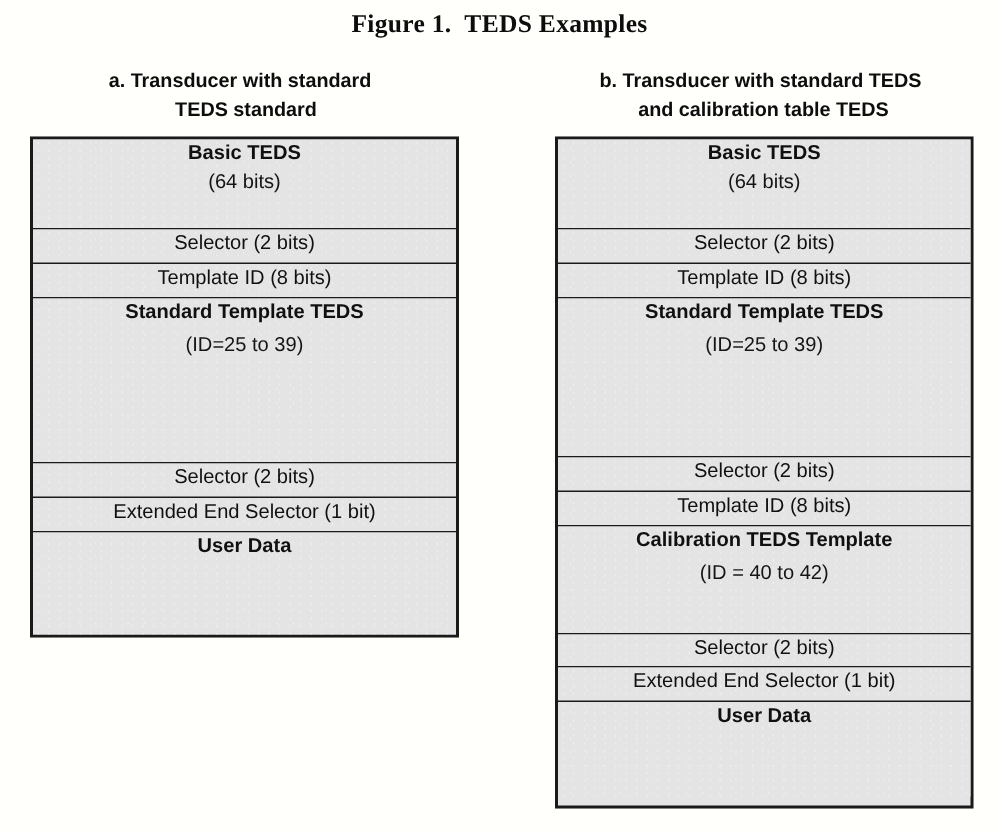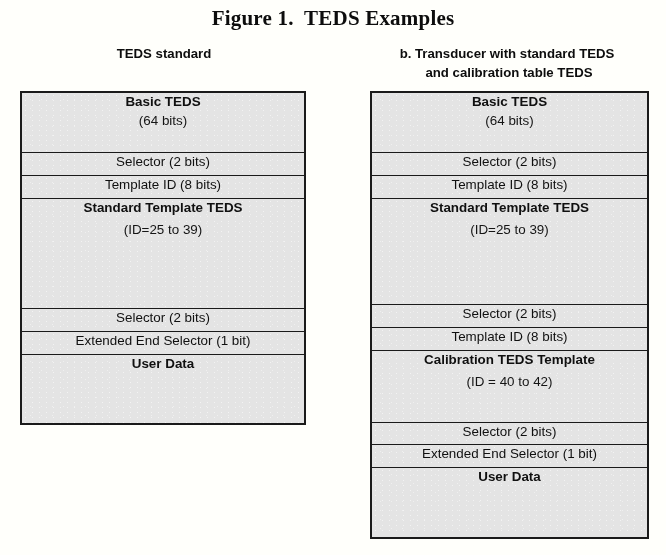--- a/index.html
+++ b/index.html
@@ -18,21 +18,21 @@
 
   
   .figure-title {
     position: absolute;
     top: 6px;
     left: 0;
     width: 666px;
     text-align: center;
     font-family: "Liberation Serif", serif;
     font-weight: bold;
-    font-size: 21px;
+    font-size: 17px;
     letter-spacing: 0.2px;
     color: #0d0d0d;
     white-space: pre;
   }
 
   
   .caption {
     position: absolute;
     font-weight: bold;
     font-size: 13.2px;
@@ -140,20 +140,21 @@
   #b-row-7 { height: 22px; }
   #b-row-8 { height: 23px; }
   #b-row-9 { height: 63px; }
 </style>
 </head>
 <body>
 
 <div class="figure-title">Figure 1.  TEDS Examples</div>
 
 <div class="caption" id="caption-a">
+  <span class="cap-line-1">a.  Transducer with standard</span>
   <span class="cap-line-2">TEDS standard</span>
 </div>
 
 <div class="caption" id="caption-b">
   <span class="cap-line-1">b.  Transducer with standard TEDS</span>
   <span class="cap-line-2">and calibration table TEDS</span>
 </div>
 
 <div class="stack" id="stack-a">
 

